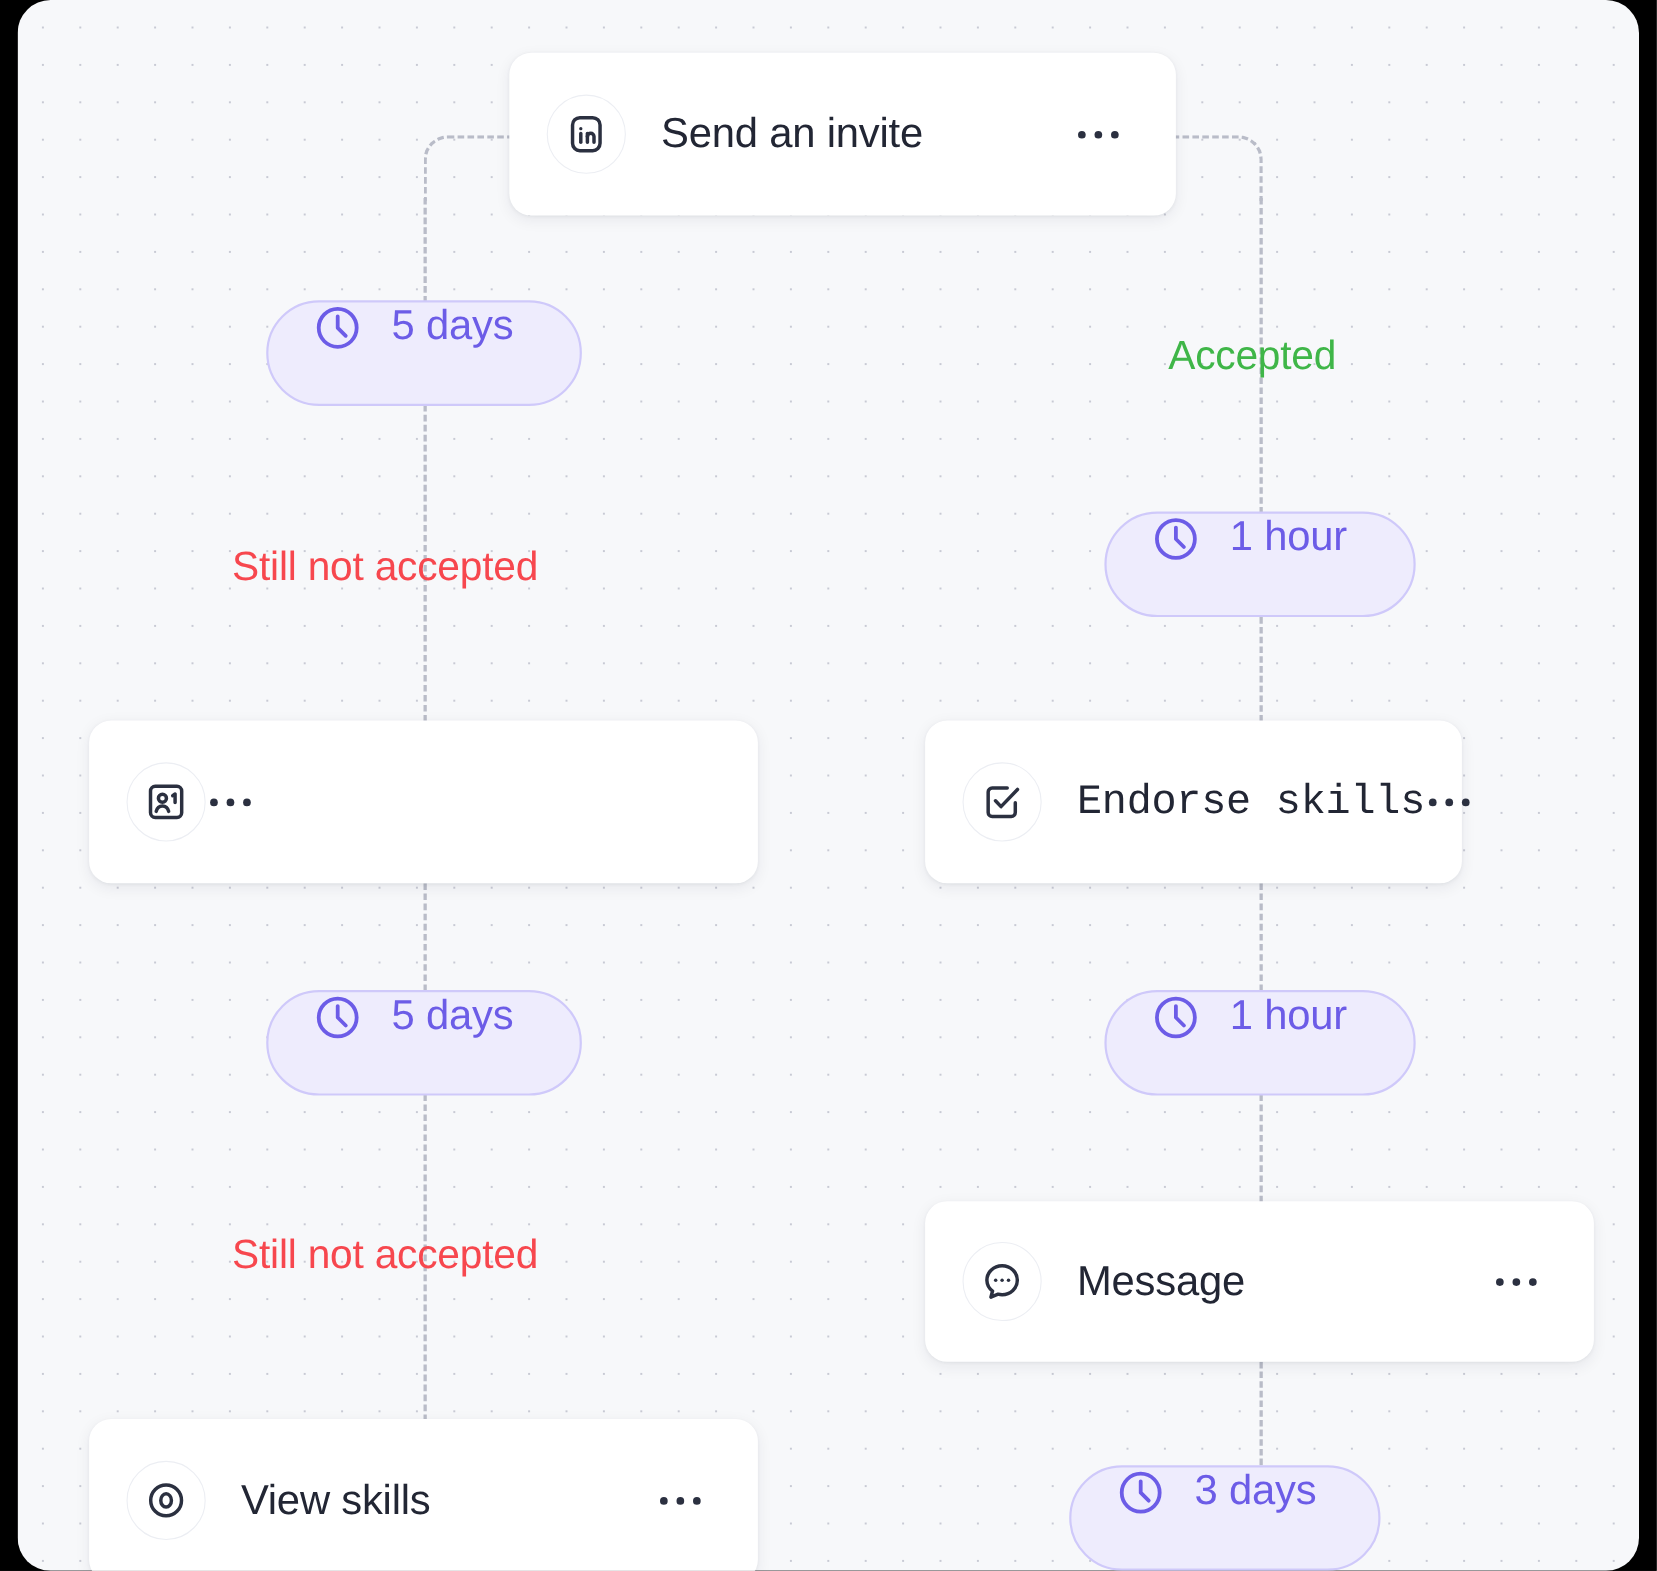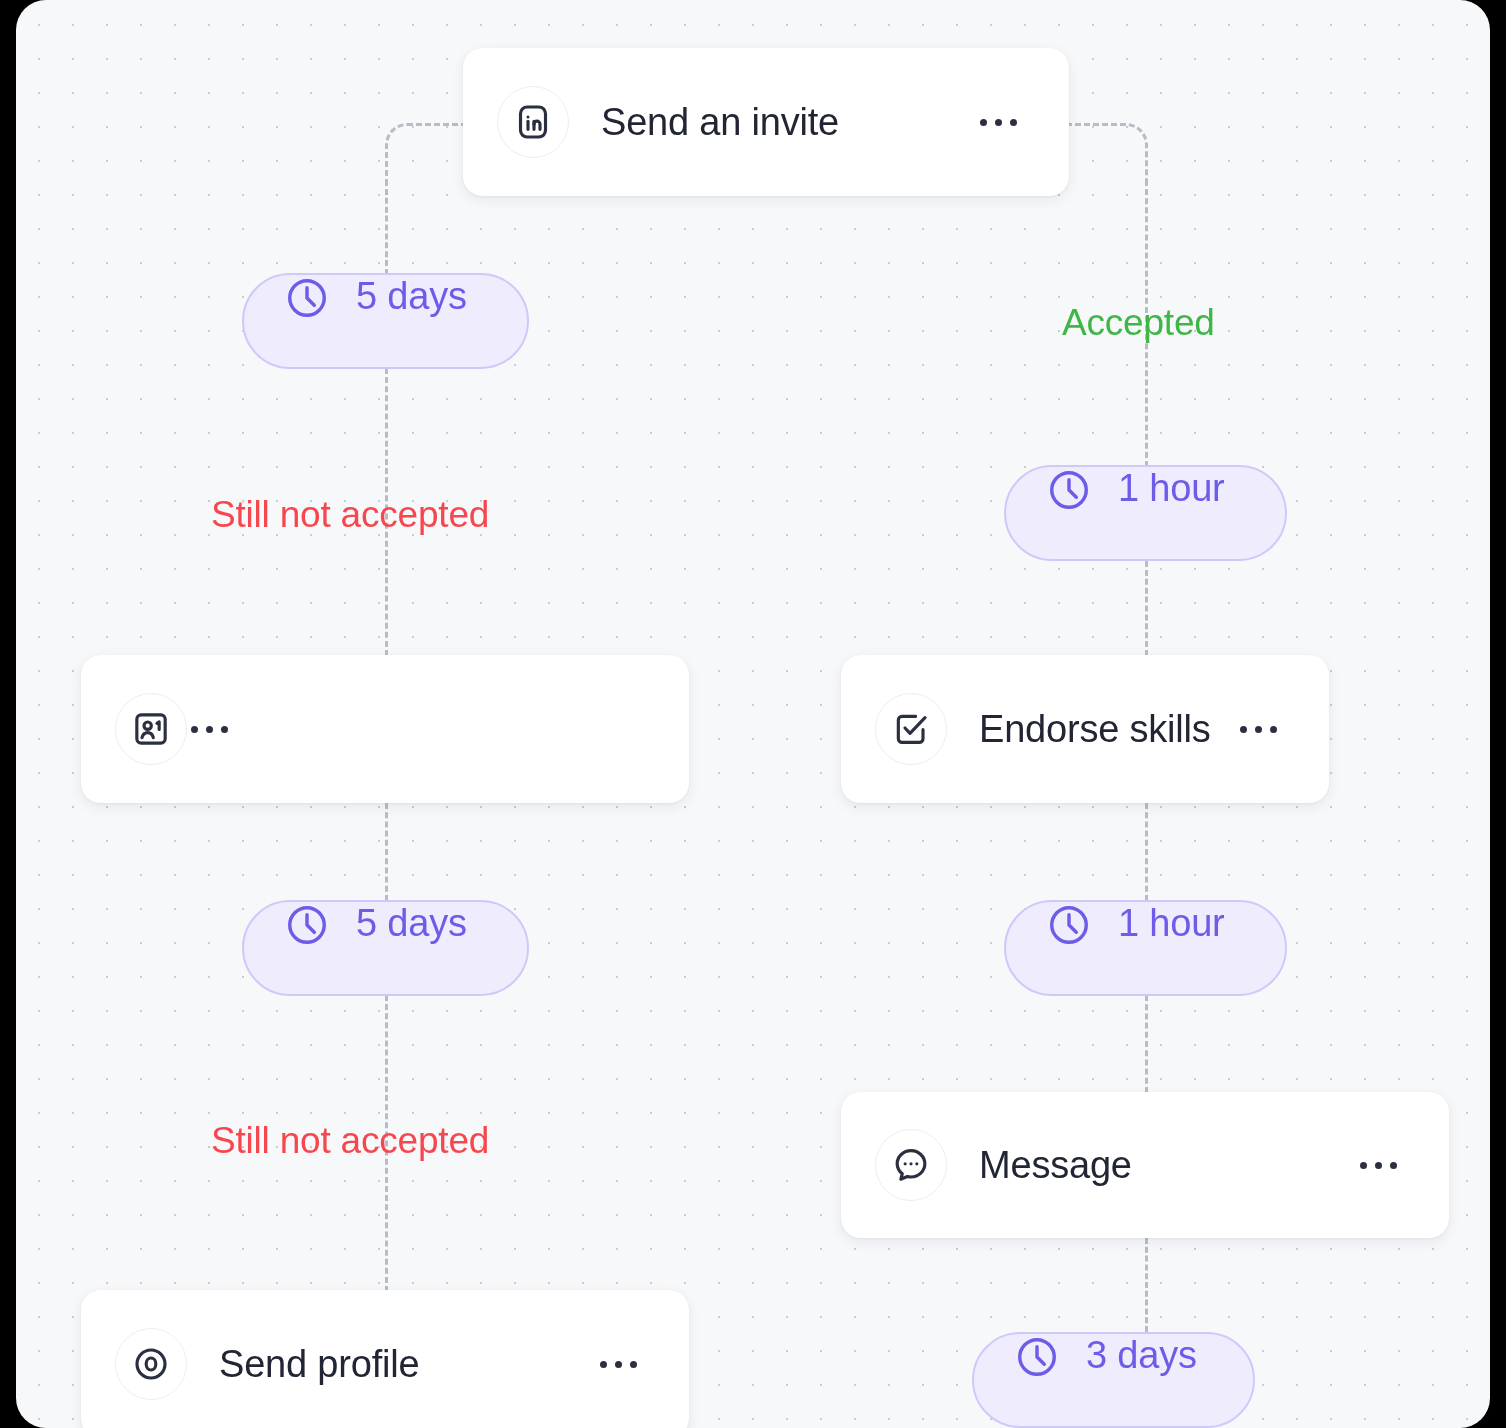--- a/index.html
+++ b/index.html
@@ -201,21 +201,21 @@
         <path d="M15.6 8.6l1.3-0.9v4.6"></path>
       </svg>
     </div>
     <div class="card-menu">
       <i></i>
       <i></i>
       <i></i>
     </div>
   </div>
 
-  <div class="card" style="left:825px; top:655px; width:488px; height:148px;">
+  <div class="card" style="left:825px; top:655px; width:488px; height:148px;font-family:Liberation Mono, monospace;">
     <div class="card-icon">
       <svg width="40" height="40" viewBox="0 0 24 24" fill="none" stroke="#2b3040" stroke-width="1.9" stroke-linecap="round" stroke-linejoin="round">
         <path d="M19.2 12.4v5.4a2.2 2.2 0 0 1-2.2 2.2H6.6a2.2 2.2 0 0 1-2.2-2.2V6.6a2.2 2.2 0 0 1 2.2-2.2h8.2"></path>
         <polyline points="8.4,11.4 11.4,14.6 20.4,5.2"></polyline>
       </svg>
     </div>
     <div class="card-label">Endorse skills</div>
     <div class="card-menu">
       <i></i>
       <i></i>
@@ -258,21 +258,21 @@
     </div>
   </div>
 
   <div class="card" style="left:65px; top:1290px; width:608px; height:148px;">
     <div class="card-icon">
       <svg width="40" height="40" viewBox="0 0 24 24" fill="none" stroke="#2b3040" stroke-width="1.9" stroke-linecap="round" stroke-linejoin="round">
         <circle cx="12" cy="12" r="8.4"></circle>
         <ellipse cx="12" cy="12" rx="2.9" ry="3.6"></ellipse>
       </svg>
     </div>
-    <div class="card-label">Send profile</div>
+    <div class="card-label">View skills</div>
     <div class="card-menu">
       <i></i>
       <i></i>
       <i></i>
     </div>
   </div>
 
   <div class="pill" style="left:956px; top:1332px; width:283px;">
     <svg width="46" height="46" viewBox="0 0 24 24" fill="none" stroke="#6c5ce7" stroke-width="1.8" stroke-linecap="round" stroke-linejoin="round">
       <circle cx="12" cy="12" r="9"></circle>

